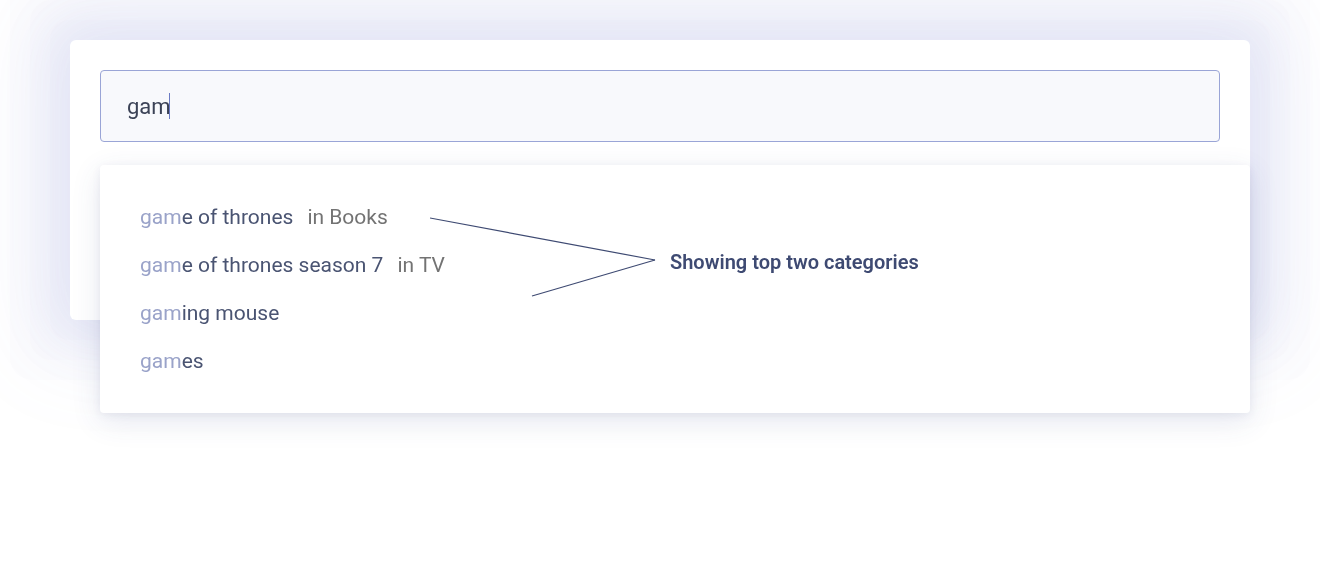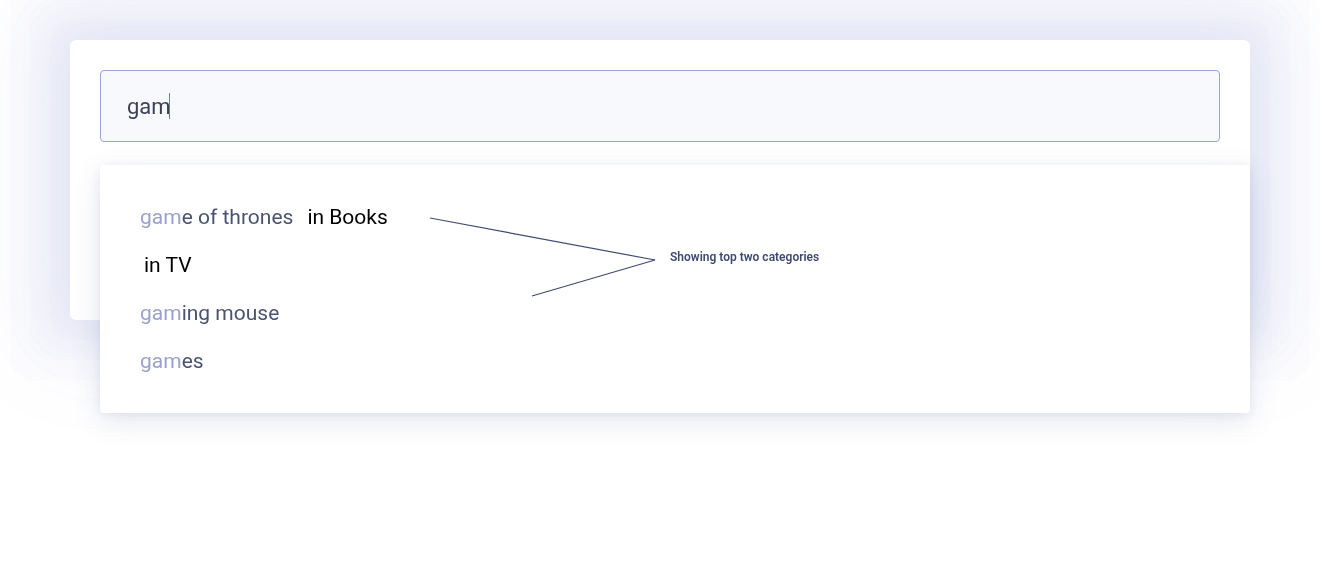--- a/index.html
+++ b/index.html
@@ -63,26 +63,26 @@
     .suggestion {
       padding: 12px 40px;
       font-size: 21px;
       display: flex;
       align-items: center;
       gap: 10px;
       cursor: pointer;
     }
     .match { color: #9aa3c9; }
     .rest { color: #4a5472; }
-    .category { color: #000000; margin-left: 4px; }
+    .category { color: #737373; margin-left: 4px; }
     .annotation {
       position: absolute;
       top: 250px;
       left: 670px;
-      font-size: 12px;
+      font-size: 20px;
       font-weight: 600;
       color: #3e4a72;
     }
     .connector {
       position: absolute;
       pointer-events: none;
     }
     .connector line {
       stroke: #3e4a72;
       stroke-width: 1.2;
@@ -98,20 +98,21 @@
     <input class="search-input" type="text" value="" style="width: 0px; opacity: 0; position: absolute;">
   </div>
 </div>
 
 <div class="dropdown">
   <div class="suggestion">
     <span><span class="match">gam</span><span class="rest">e of thrones</span></span>
     <span class="category">in Books</span>
   </div>
   <div class="suggestion">
+    <span><span class="match">gam</span><span class="rest">e of thrones season 7</span></span>
     <span class="category">in TV</span>
   </div>
   <div class="suggestion">
     <span><span class="match">gam</span><span class="rest">ing mouse</span></span>
   </div>
   <div class="suggestion">
     <span><span class="match">gam</span><span class="rest">es</span></span>
   </div>
 </div>
 

